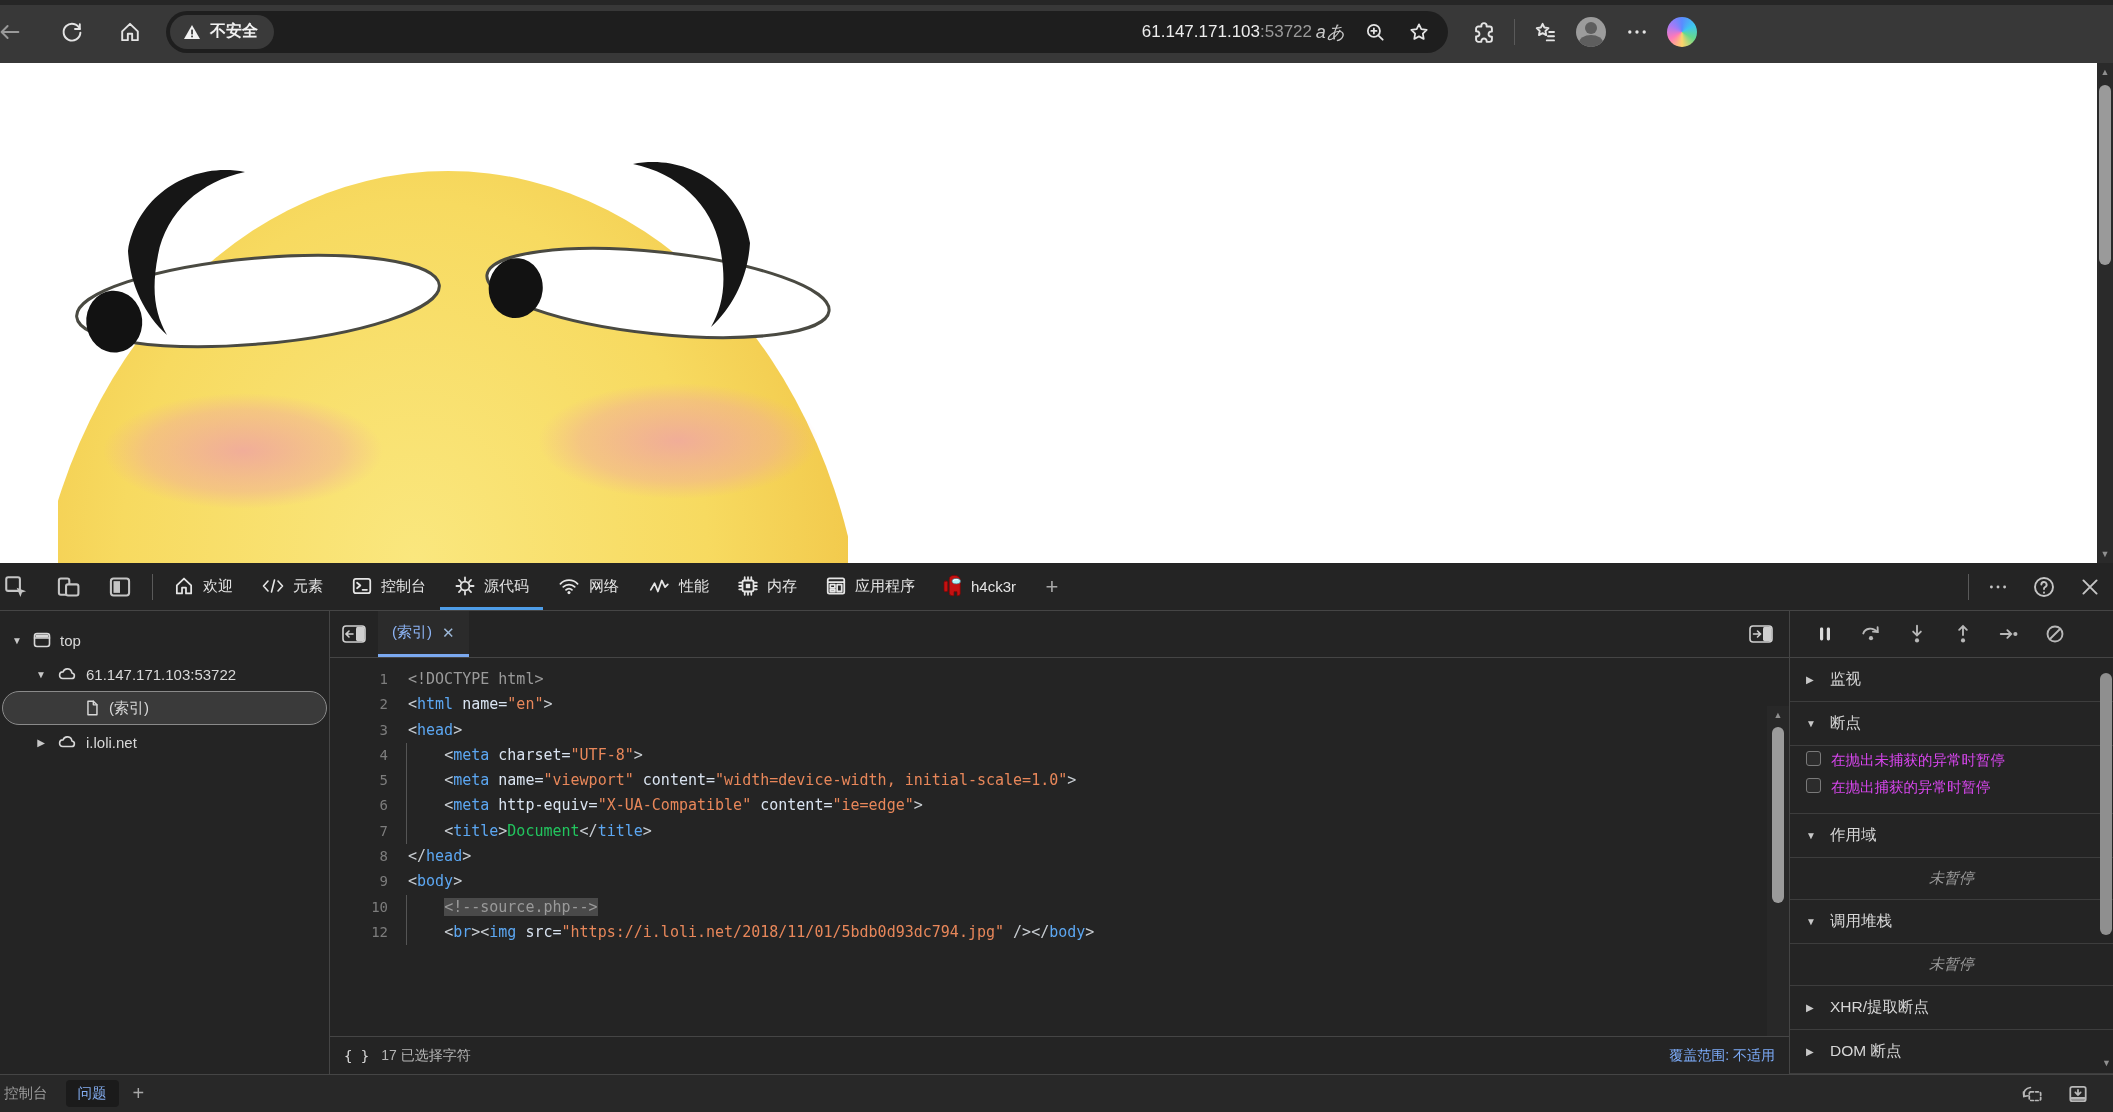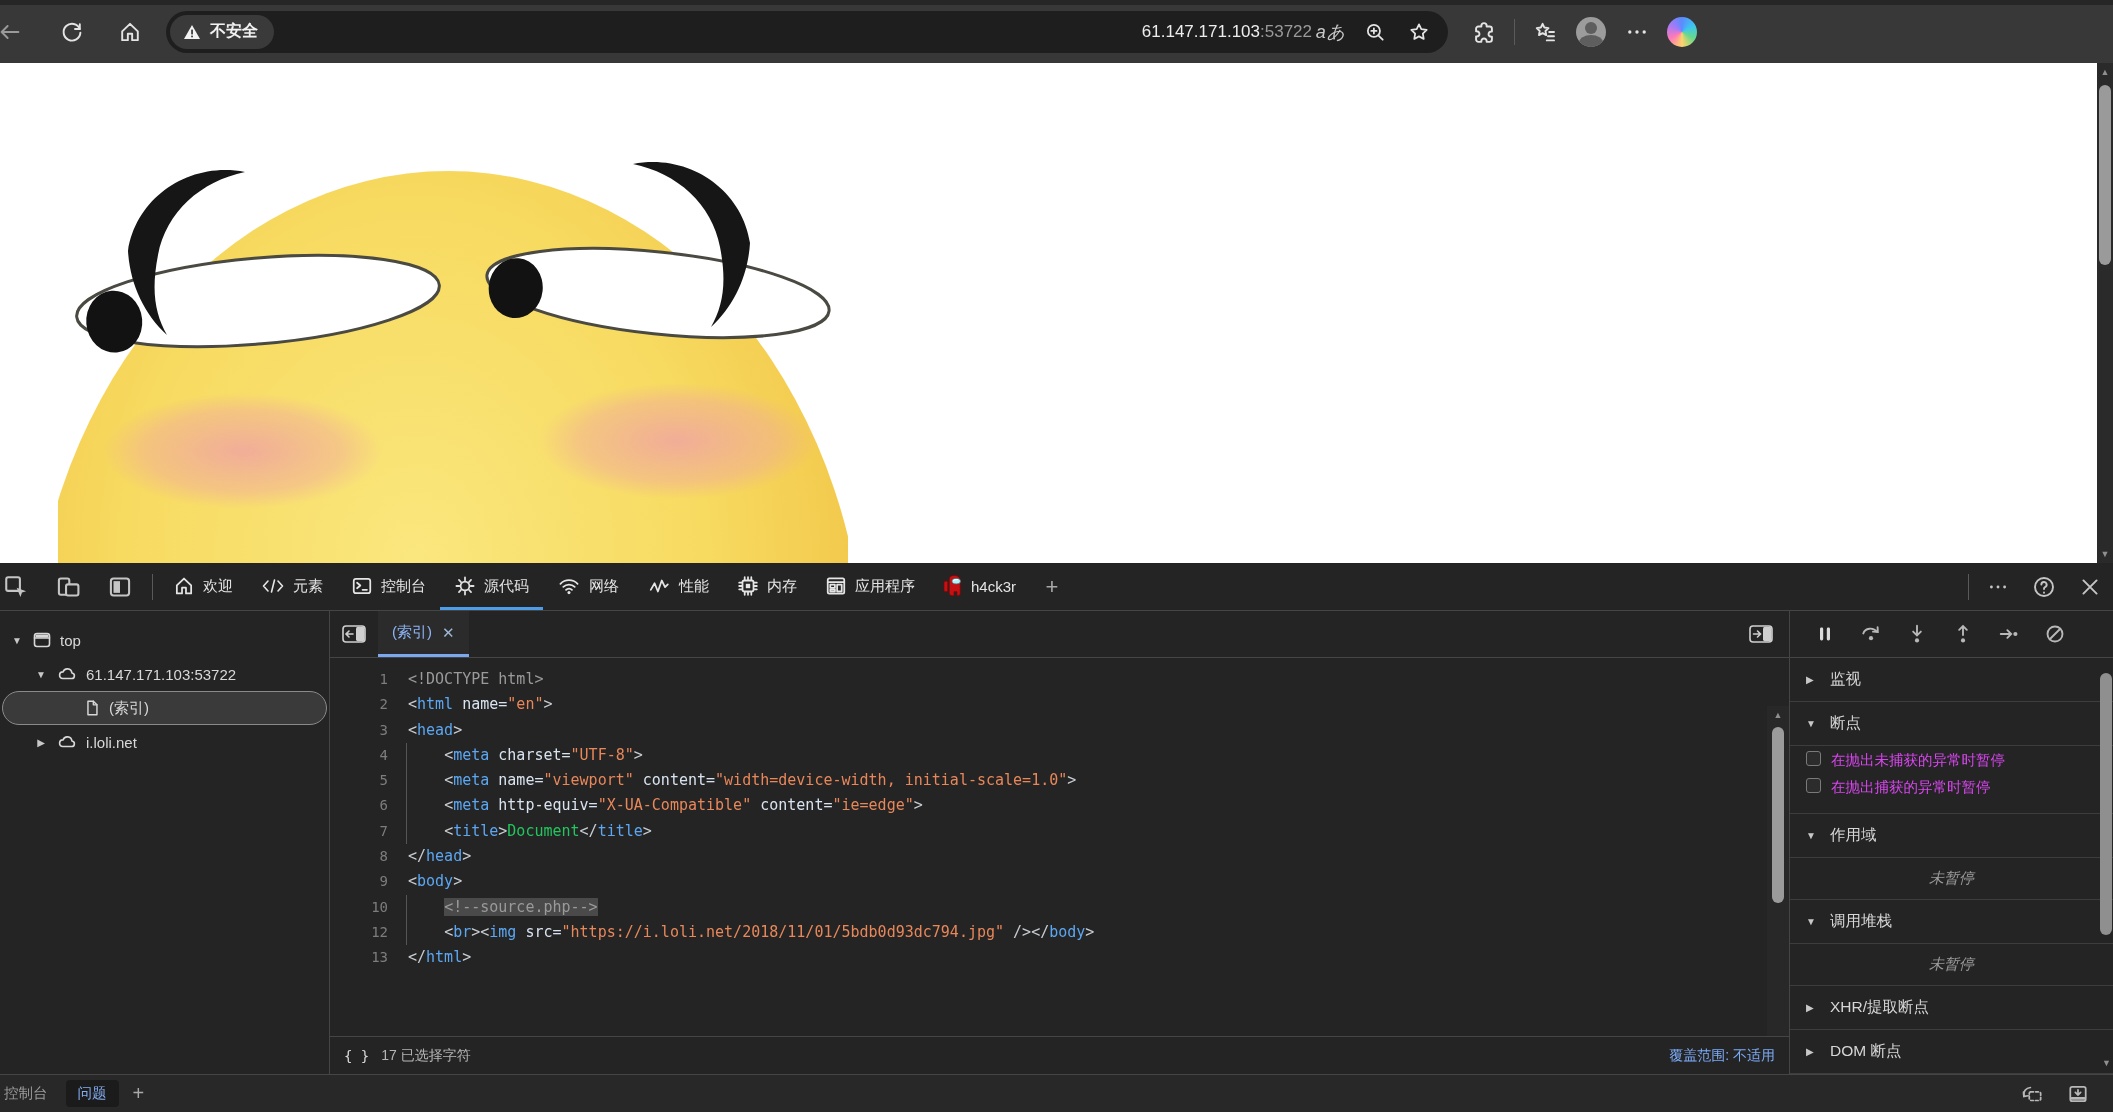--- a/index.html
+++ b/index.html
@@ -463,21 +463,20 @@
               <div class="cl"><span class="ln">2</span><span class="tok-p">&lt;</span><span class="tok-t">html</span><span class="tok-a"> name=</span><span class="tok-v">"en"</span><span class="tok-p">&gt;</span></div>
               <div class="cl"><span class="ln">3</span><span class="tok-p">&lt;</span><span class="tok-t">head</span><span class="tok-p">&gt;</span></div>
               <div class="cl"><span class="ln">4</span><span class="iguide"></span><span class="tok-w">    </span><span class="tok-p">&lt;</span><span class="tok-t">meta</span><span class="tok-a"> charset=</span><span class="tok-v">"UTF-8"</span><span class="tok-p">&gt;</span></div>
               <div class="cl"><span class="ln">5</span><span class="iguide"></span><span class="tok-w">    </span><span class="tok-p">&lt;</span><span class="tok-t">meta</span><span class="tok-a"> name=</span><span class="tok-v">"viewport"</span><span class="tok-a"> content=</span><span class="tok-v">"width=device-width, initial-scale=1.0"</span><span class="tok-p">&gt;</span></div>
               <div class="cl"><span class="ln">6</span><span class="iguide"></span><span class="tok-w">    </span><span class="tok-p">&lt;</span><span class="tok-t">meta</span><span class="tok-a"> http-equiv=</span><span class="tok-v">"X-UA-Compatible"</span><span class="tok-a"> content=</span><span class="tok-v">"ie=edge"</span><span class="tok-p">&gt;</span></div>
               <div class="cl"><span class="ln">7</span><span class="iguide"></span><span class="tok-w">    </span><span class="tok-p">&lt;</span><span class="tok-t">title</span><span class="tok-p">&gt;</span><span class="tok-x">Document</span><span class="tok-p">&lt;/</span><span class="tok-t">title</span><span class="tok-p">&gt;</span></div>
               <div class="cl"><span class="ln">8</span><span class="tok-p">&lt;/</span><span class="tok-t">head</span><span class="tok-p">&gt;</span></div>
               <div class="cl"><span class="ln">9</span><span class="tok-p">&lt;</span><span class="tok-t">body</span><span class="tok-p">&gt;</span></div>
               <div class="cl"><span class="ln">10</span><span class="iguide"></span><span class="tok-w">    </span><span class="tok-sel tok-cm">&lt;!--source.php--&gt;</span></div>
               <div class="cl"><span class="ln">12</span><span class="iguide"></span><span class="tok-w">    </span><span class="tok-p">&lt;</span><span class="tok-t">br</span><span class="tok-p">&gt;&lt;</span><span class="tok-t">img</span><span class="tok-a"> src=</span><span class="tok-v">"https://i.loli.net/2018/11/01/5bdb0d93dc794.jpg"</span><span class="tok-p"> /&gt;</span><span class="tok-p">&lt;/</span><span class="tok-t">body</span><span class="tok-p">&gt;</span></div>
-              <div class="cl"><span class="ln">13</span><span class="tok-p">&lt;/</span><span class="tok-t">html</span><span class="tok-p">&gt;</span></div>
             </div>
           <div class="ed-scroll">
             <div class="scroll-arrow">▲</div>
             <div class="ed-thumb"></div>
 
           </div>
         </div>
         <div class="ed-status">
           <span class="braces">{ }</span>
           <span>17 已选择字符</span>

